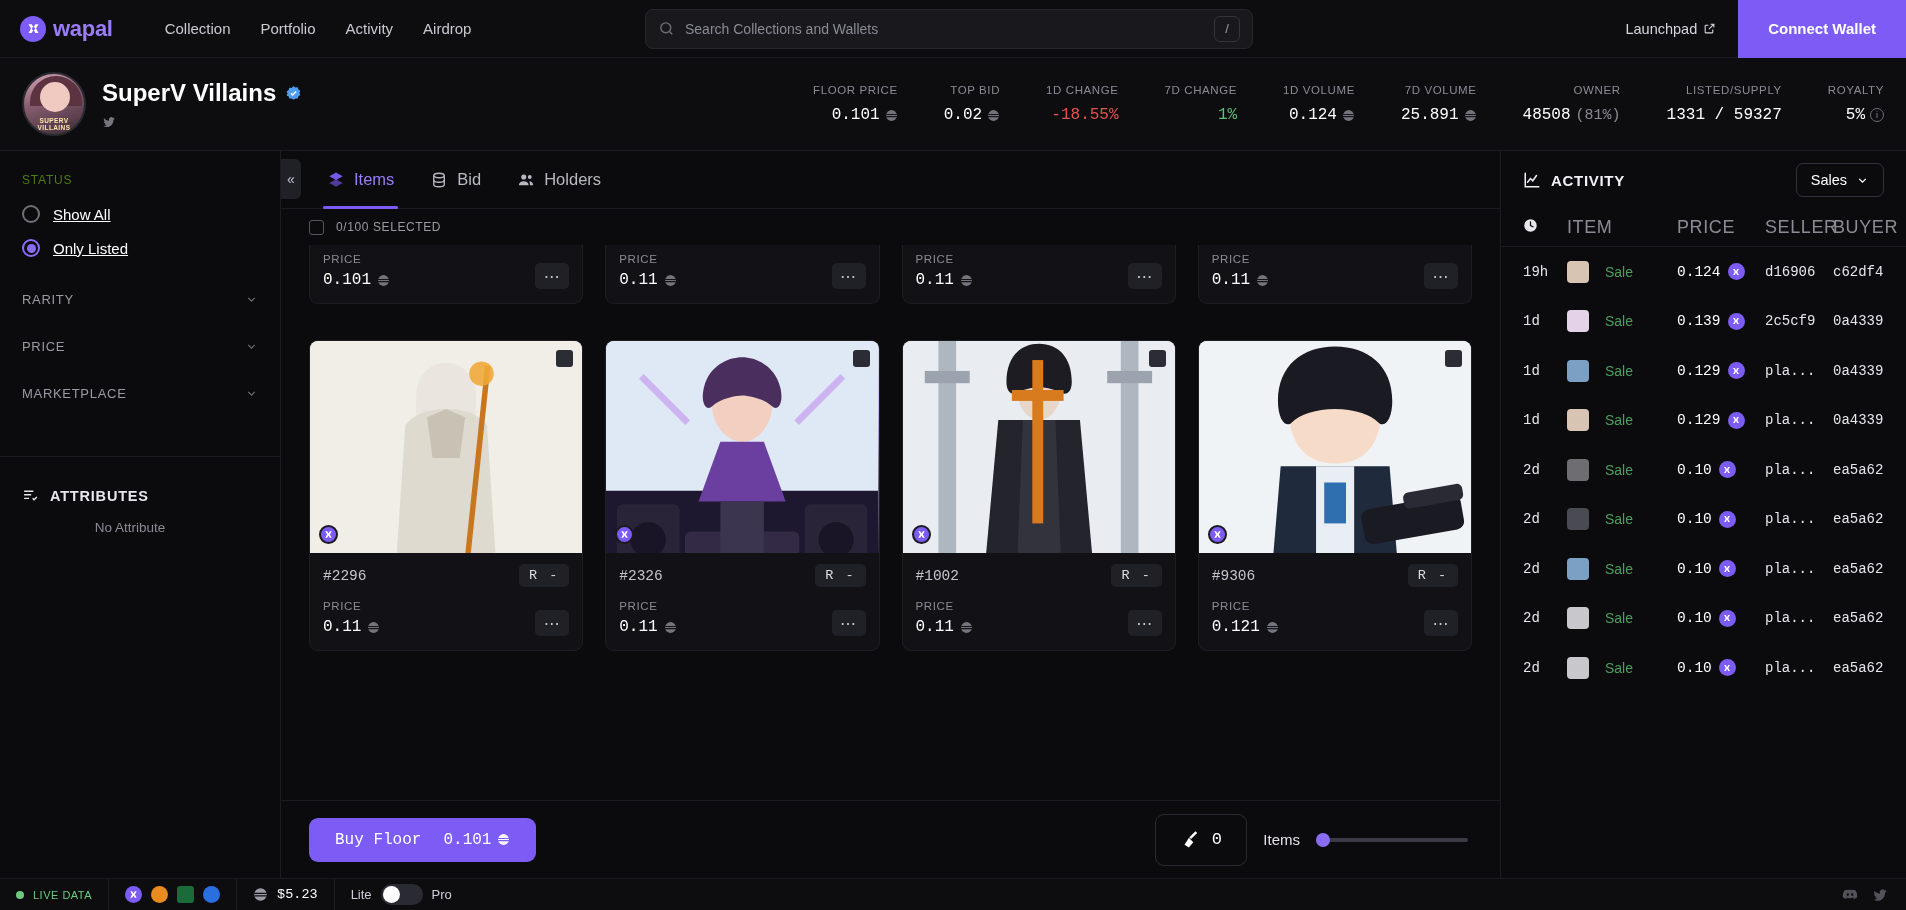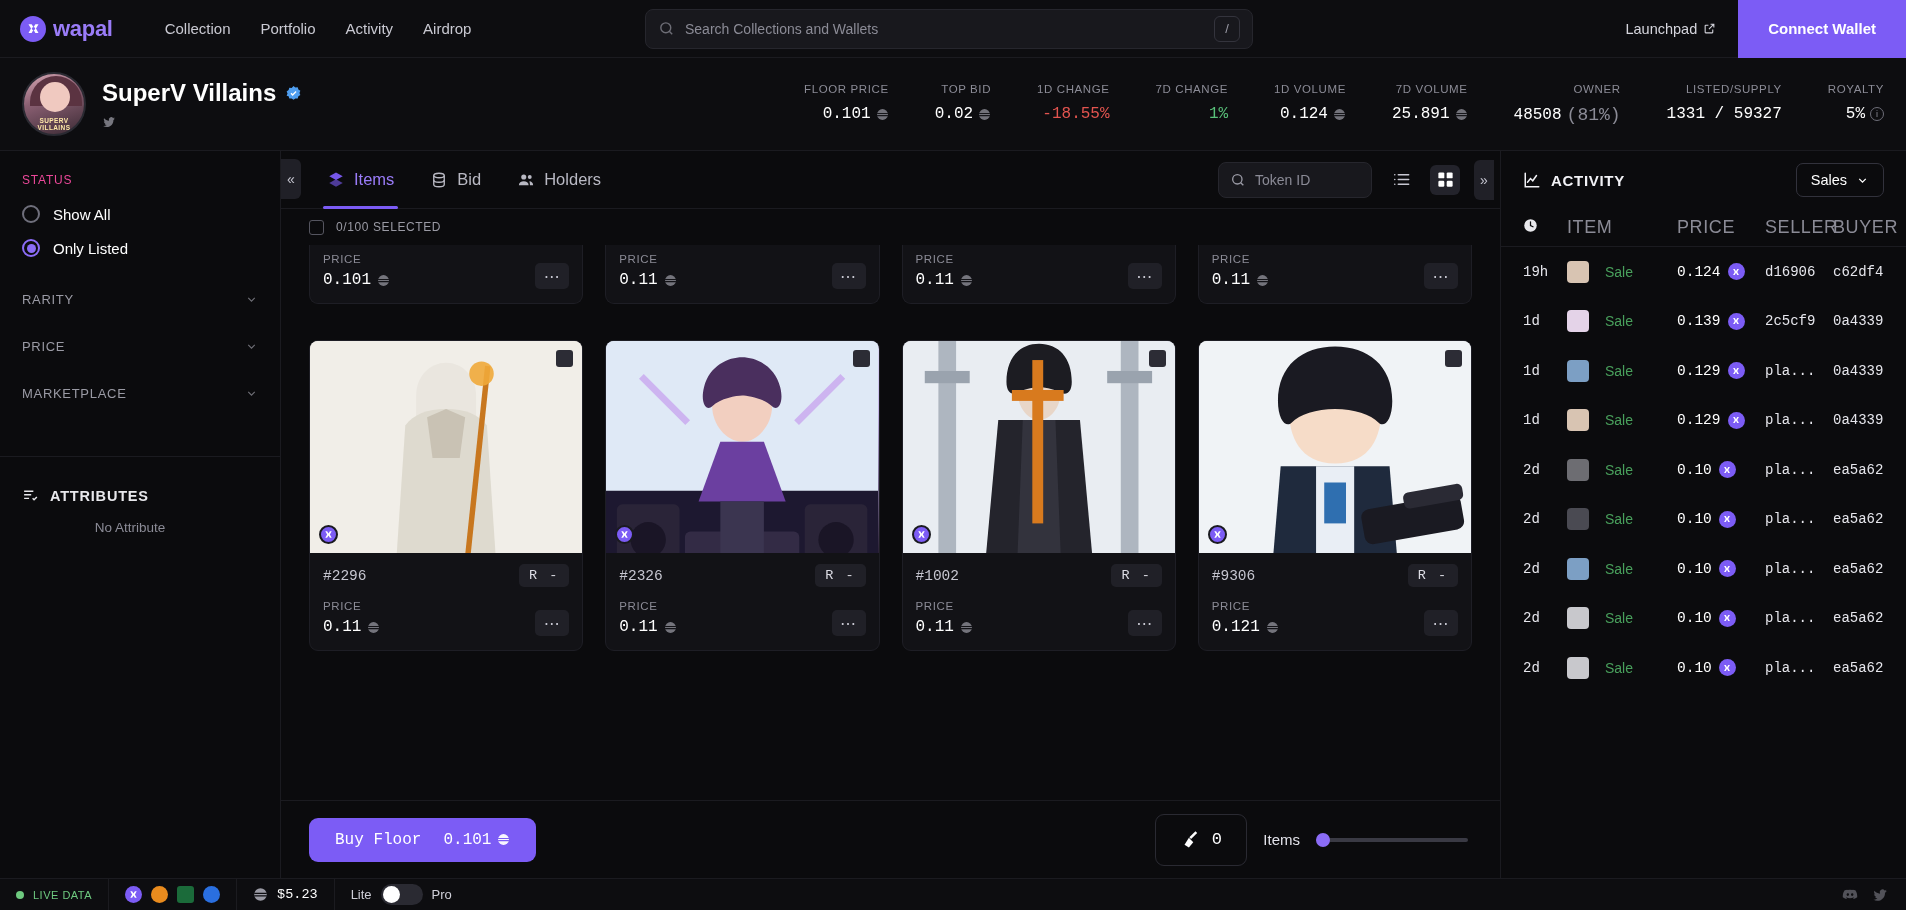--- a/index.html
+++ b/index.html
@@ -80,44 +80,44 @@
   #stats { margin-left: auto; display: flex; align-items: flex-start; padding-right: 22px; }
   .stat { text-align: right; padding-left: 46px; }
   .stat .lbl { font-size: 11.5px; letter-spacing: .6px; color: #8b8b96; white-space: nowrap; }
   .stat .val {
     margin-top: 10px; font-size: 16px; color: #fff;
     font-family: "Liberation Mono", monospace;
     display: flex; align-items: center; justify-content: flex-end; gap: 5px; white-space: nowrap;
   }
   .val.neg { color: #e2544f; }
   .val.pos { color: #59c17a; }
-  .val .sub { color: #8b8b96; font-size: 18px; }
+  .val .sub { color: #8b8b96; font-size: 15px; }
   .apt { width: 13px; height: 13px; opacity: .72; flex: none; }
   .info-i {
     width: 14px; height: 14px; border-radius: 50%; border: 1px solid #6d6d78;
     color: #8b8b96; font-size: 9px; display: inline-flex; align-items: center;
     justify-content: center; font-family: "Liberation Sans", sans-serif;
   }
 
   
   #body { display: flex; height: 727px; }
 
   
   #sidebar { width: 281px; background: #0b0b0d; border-right: 1px solid #1b1b20; flex: none; }
   #sidebar .sec-title {
-    font-size: 12px; letter-spacing: .8px; color: #ec4899; margin: 22px 0 18px 22px;
+    font-size: 12px; letter-spacing: .8px; color: #4d7c0f; margin: 22px 0 18px 22px;
   }
   .radio-row { display: flex; align-items: center; gap: 13px; margin: 16px 0 0 22px; cursor: pointer; }
   .radio {
     width: 18px; height: 18px; border-radius: 50%; border: 2px solid #6f6f7b;
     display: flex; align-items: center; justify-content: center; flex: none;
   }
   .radio.on { border-color: #8b6cf6; }
   .radio.on::after { content: ""; width: 9px; height: 9px; border-radius: 50%; background: #8b6cf6; }
-  .radio-row .lbl { font-size: 15px; color: #fff; }
+  .radio-row .lbl { font-size: 15px; color: #fff; text-decoration: underline; }
   .accordion {
     height: 33px; display: flex; align-items: center; justify-content: space-between;
     padding: 0 22px; margin-top: 14px; cursor: pointer;
   }
   .accordion .lbl { font-size: 13px; letter-spacing: .7px; color: #9a9aa4; }
   .chev { width: 13px; height: 13px; opacity: .7; }
   #side-div { height: 1px; background: #1b1b20; margin-top: 46px; }
   #attr-head { display: flex; align-items: center; gap: 11px; margin: 30px 0 0 22px; }
   #attr-head .lbl { font-size: 14.5px; letter-spacing: .8px; color: #e8e8ec; font-weight: 600; }
   #attr-empty { text-align: center; font-size: 13.5px; color: #8b8b96; margin-top: 16px; padding-right: 20px; }
@@ -466,43 +466,20 @@
       <div class="tab">
         <svg class="ti" viewBox="0 0 24 24" fill="#b9b9c3">
             <circle cx="9" cy="8" r="3.4"></circle>
             <circle cx="17" cy="8" r="2.6"></circle>
             <path d="M2.5 19c0-3.3 2.9-5.4 6.5-5.4s6.5 2.1 6.5 5.4z"></path>
             <path d="M16.5 13.8c2.9.2 5 2.1 5 5.2h-4.2c0-2-.3-3.7-.8-5.2z"></path>
           </svg>
         <span class="tl">Holders</span>
       </div>
 
-      <div id="tab-tools">
-        <div id="token-search">
-          <svg class="sicon" width="16" height="16" viewBox="0 0 24 24" fill="none" stroke="#9b9ba6" stroke-width="2">
-              <circle cx="11" cy="11" r="7"></circle>
-              <path d="M20 20l-4-4"></path>
-            </svg>
-          <span class="sph">Token ID</span>
-        </div>
-        <div class="viewtgl">
-          <svg width="19" height="19" viewBox="0 0 24 24" fill="none" stroke="#c8c8d2" stroke-width="2" stroke-linecap="round">
-              <path d="M8 6h13M8 12h13M8 18h13M3.5 6h.01M3.5 12h.01M3.5 18h.01"></path>
-            </svg>
-        </div>
-        <div class="viewtgl active">
-          <svg width="19" height="19" viewBox="0 0 24 24" fill="#fff">
-              <rect x="3" y="3" width="7.5" height="7.5" rx="1.5"></rect>
-              <rect x="13.5" y="3" width="7.5" height="7.5" rx="1.5"></rect>
-              <rect x="3" y="13.5" width="7.5" height="7.5" rx="1.5"></rect>
-              <rect x="13.5" y="13.5" width="7.5" height="7.5" rx="1.5"></rect>
-            </svg>
-        </div>
-        <div id="collapse-right">»</div>
-      </div>
     </div>
 
     <div id="selectbar">
       <span class="chk"></span>
       <span class="lbl">0/100 SELECTED</span>
     </div>
 
     <div id="grid-scroll">
 
       <div id="top-partial">

